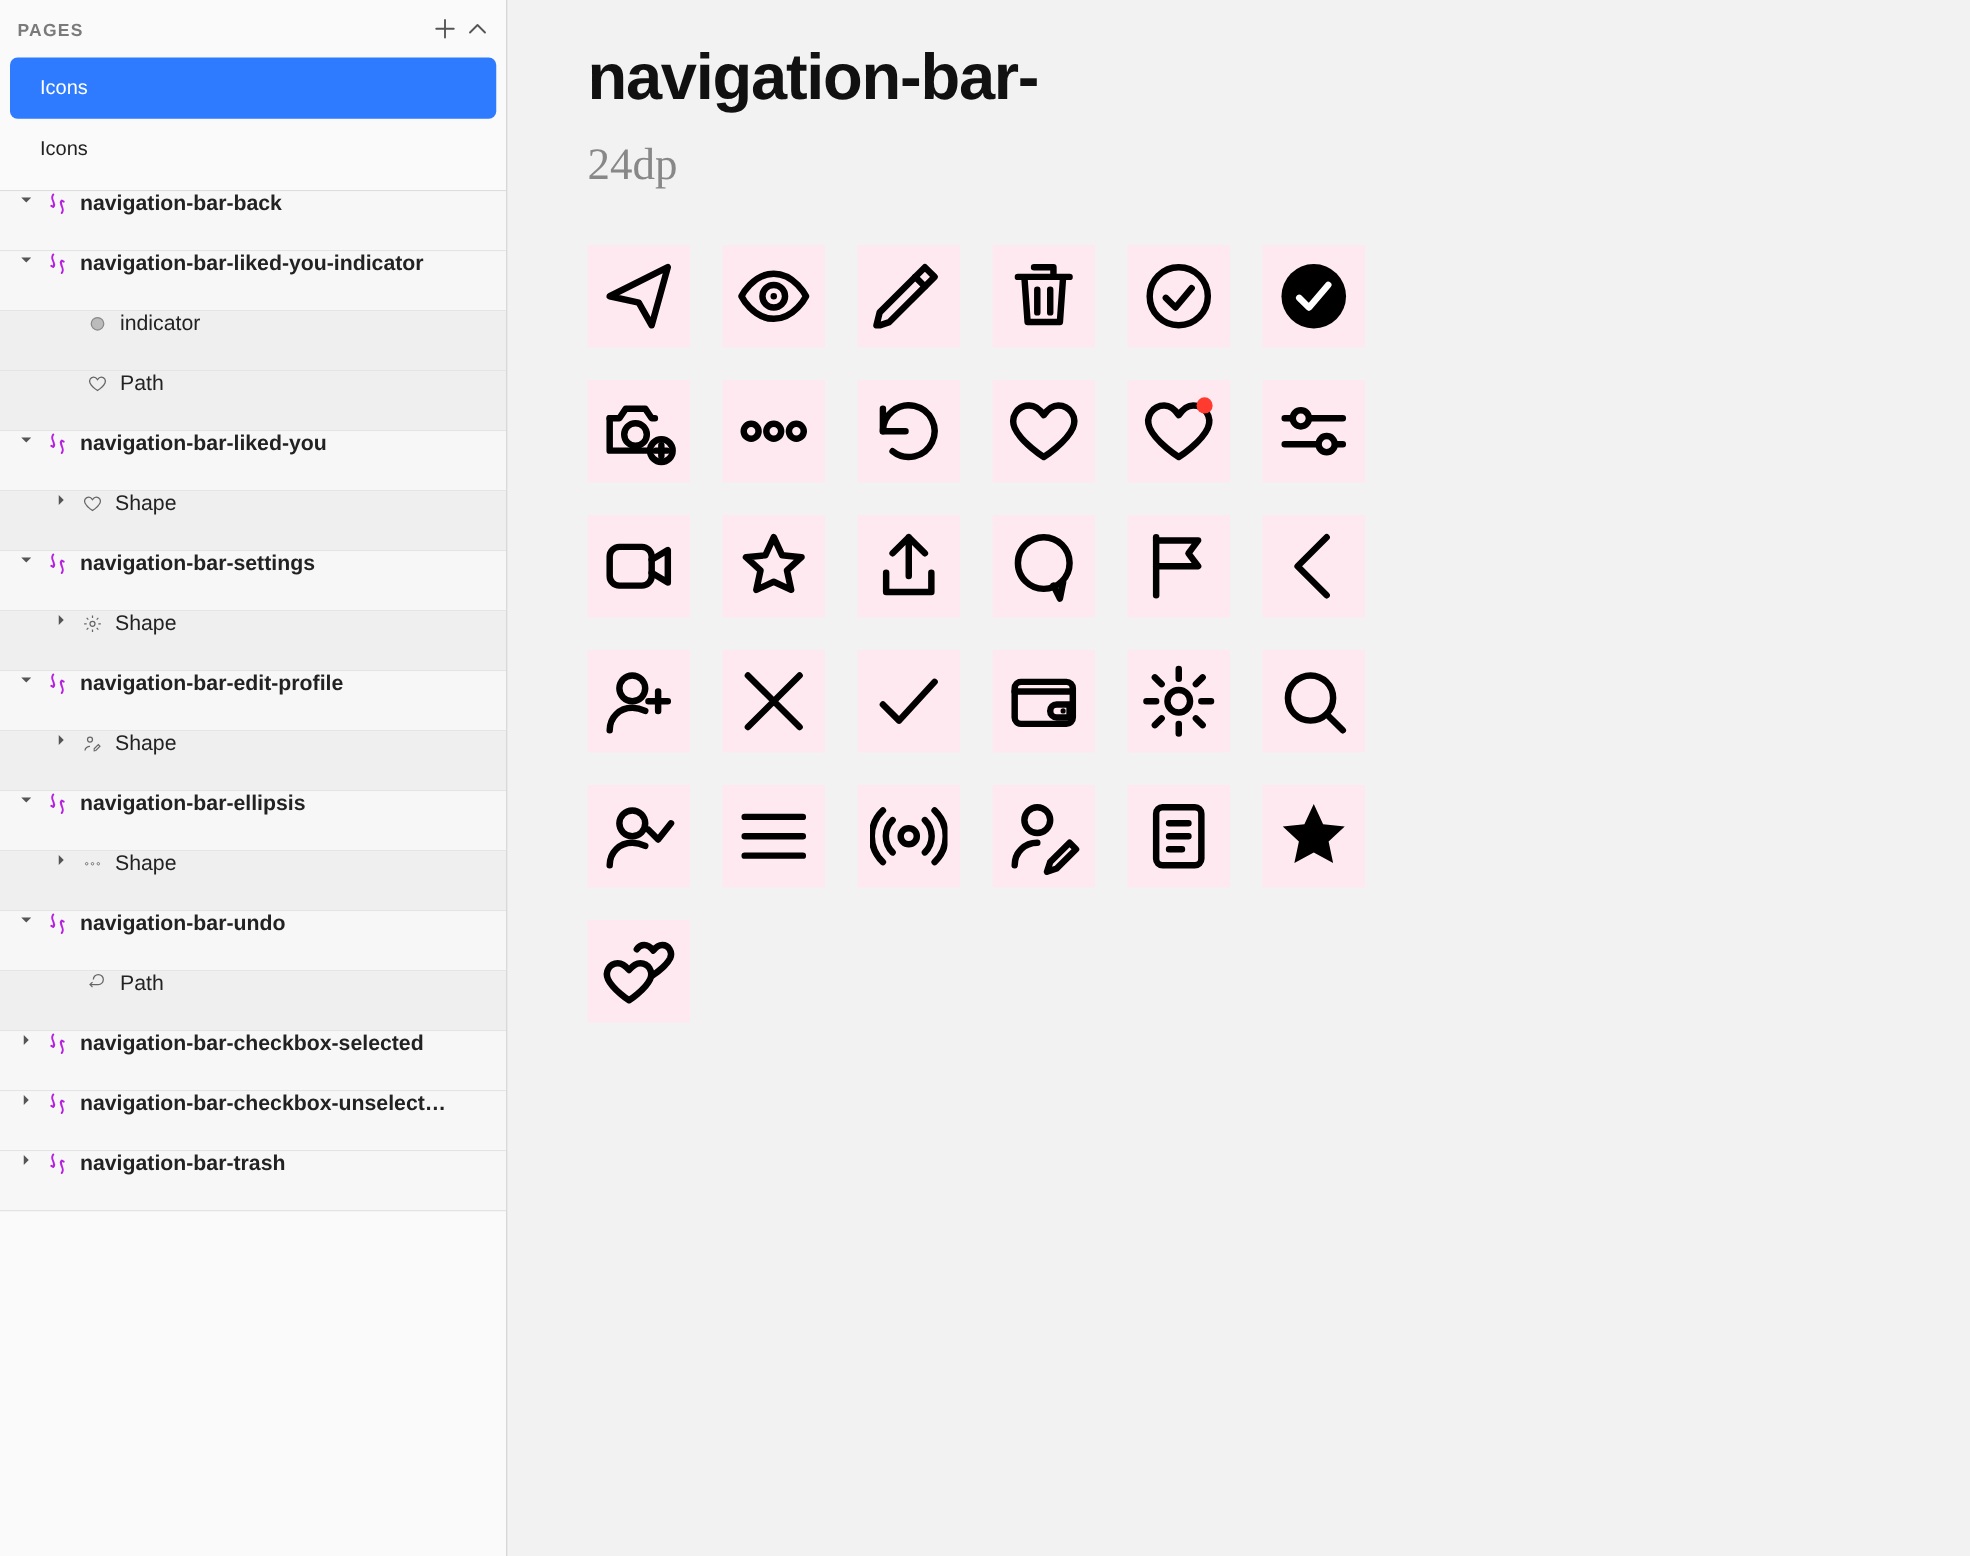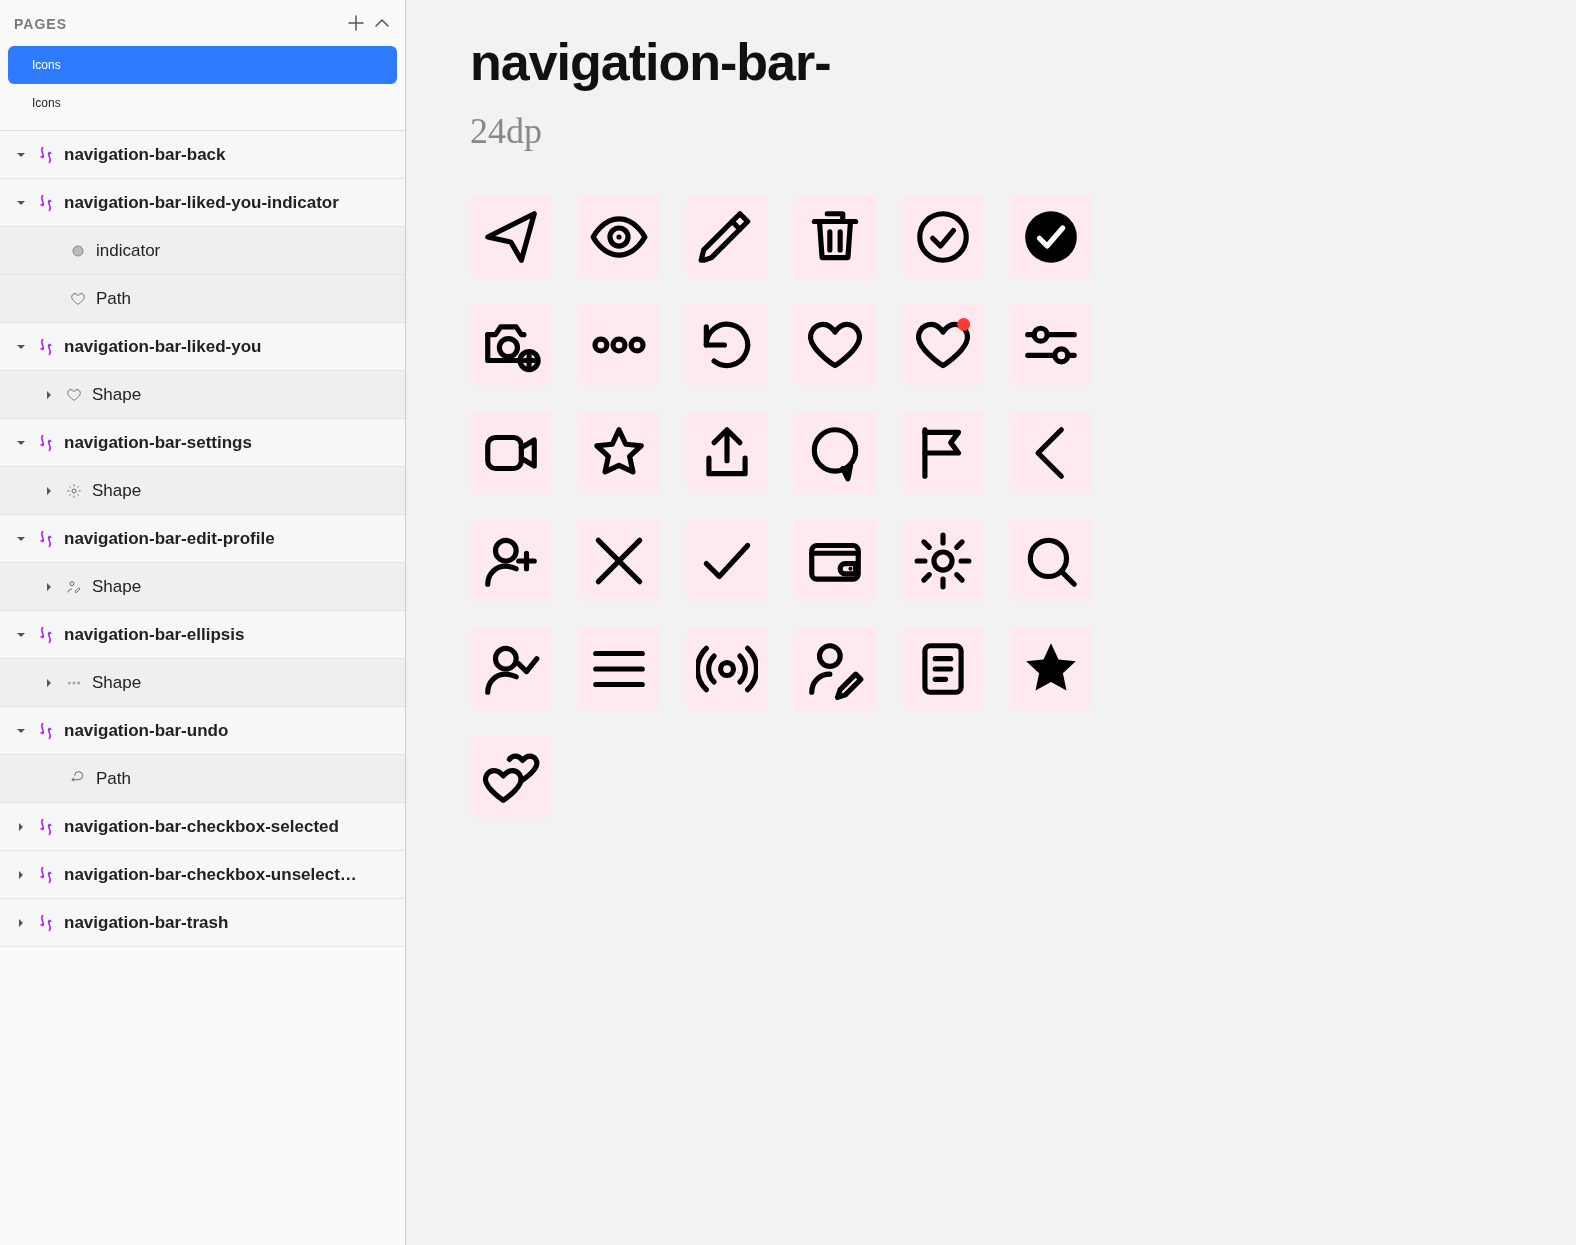--- a/index.html
+++ b/index.html
@@ -31,40 +31,39 @@
   }
   .pages-header-icon {
     width: 18px; height: 18px;
     display: inline-flex; align-items: center; justify-content: center;
     color: #555;
     cursor: pointer;
   }
 
   .page-list { padding: 0 8px 8px 8px; }
   .page-item {
-    height: 38px;
+    height: 49px;
     display: flex;
     align-items: center;
     padding: 0 24px;
     border-radius: 6px;
-    font-size: 12px;
+    font-size: 16px;
     color: #222;
     cursor: pointer;
   }
   .page-item.selected { background: #2e7bff; color: #fff; }
 
   .layer-list {
     flex: 1;
     overflow-y: auto;
     border-top: 1px solid #ddd;
   }
   .layer-row {
     height: 48px;
     display: flex;
-    align-items: center;
     padding: 0 14px;
     gap: 8px;
     font-size: 17px;
     border-bottom: 1px solid #e4e4e4;
     background: #f7f7f7;
     cursor: pointer;
   }
   .layer-row.child { background: #efefef; padding-left: 42px; }
   .layer-row .gap-spacer.sm { width: 18px; }
   .layer-row .label { flex: 1; white-space: nowrap; overflow: hidden; text-overflow: ellipsis; font-weight: 400; }

